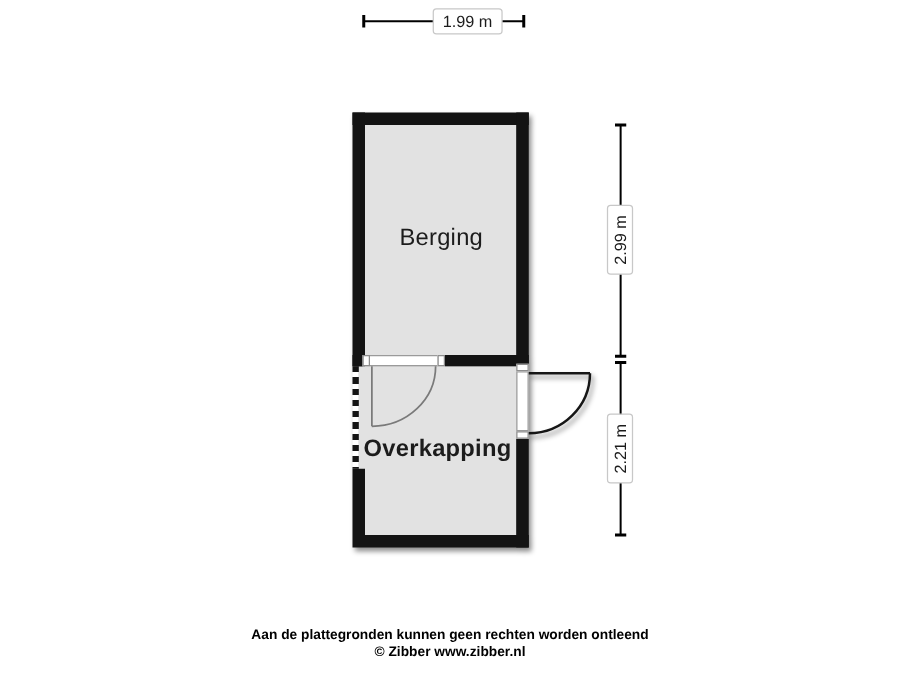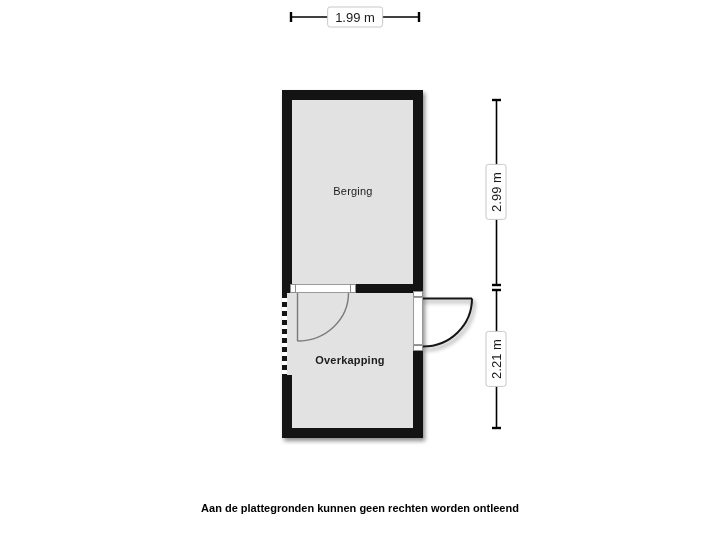--- a/index.html
+++ b/index.html
@@ -14,21 +14,21 @@
   .jamb{position:absolute;background:#ffffff;border:1px solid #8d8d8d;box-sizing:border-box;}
   .opening-h{position:absolute;background:#ffffff;border-top:1px solid #9a9a9a;border-bottom:1px solid #9a9a9a;box-sizing:border-box;}
   .opening-v{position:absolute;background:#ffffff;border:1px solid #9a9a9a;box-sizing:border-box;}
   .dashed-wall{
     position:absolute;background:repeating-linear-gradient(to bottom,#131313 0 5px,#ffffff 5px 9px);
   }
   svg.layer{position:absolute;left:0;top:0;pointer-events:none;}
   
   .room-label{
     position:absolute;transform:translate(-50%,-50%);
-    font-size:11px;color:#1c1c1c;white-space:nowrap;letter-spacing:0.2px;text-align:right;
+    font-size:19px;color:#1c1c1c;white-space:nowrap;letter-spacing:0.2px;text-align:right;
   }
   .dim-label{
     position:absolute;transform:translate(-50%,-50%);
     background:#ffffff;border:1px solid #c8c8c8;border-radius:3px;
     padding:2px 7px;font-size:13px;color:#1c1c1c;white-space:nowrap;line-height:15px;
   }
   .dim-label.rot{transform:translate(-50%,-50%) rotate(-90deg);}
   
   .footer{
     position:absolute;left:0;top:501px;width:720px;text-align:center;
@@ -87,24 +87,25 @@
       <line x1="492" y1="100" x2="501" y2="100" stroke-width="2.4"></line>
       <line x1="492" y1="285" x2="501" y2="285" stroke-width="2.4"></line>
     </g>
     <g stroke="#000" stroke-width="1.6">
       <line x1="496.5" y1="290" x2="496.5" y2="428"></line>
       <line x1="492" y1="290" x2="501" y2="290" stroke-width="2.4"></line>
       <line x1="492" y1="428" x2="501" y2="428" stroke-width="2.4"></line>
     </g>
   </svg>
 
-  <div class="dim-label" style="left:355px;top:17px;">1.99 m</div>
+  <div class="dim-label" style="left:374px;top:17px;">1.99 m</div>
   <div class="dim-label rot" style="left:496px;top:192px;">2.99 m</div>
   <div class="dim-label rot" style="left:496px;top:359px;">2.21 m</div>
 
   <div class="room-label" style="left:353px;top:191px;">Berging</div>
   <div class="room-label" style="left:350px;top:360px;font-weight:bold;">Overkapping</div>
 
   <div class="footer">
     <div>Aan de plattegronden kunnen geen rechten worden ontleend</div>
+    <div>© Zibber www.zibber.nl</div>
   </div>
 
 </div>
 
 </body></html>

